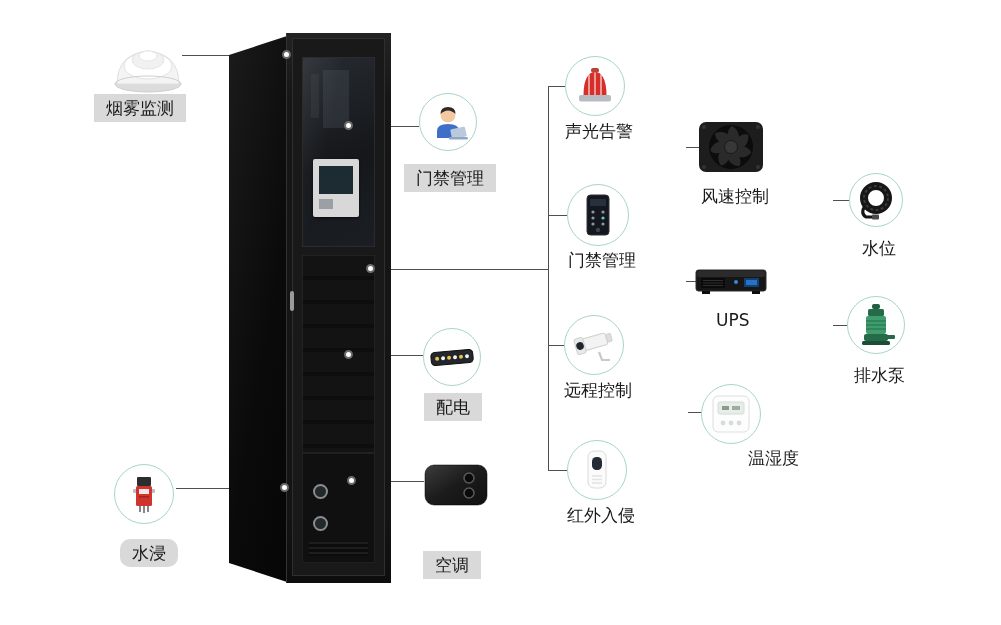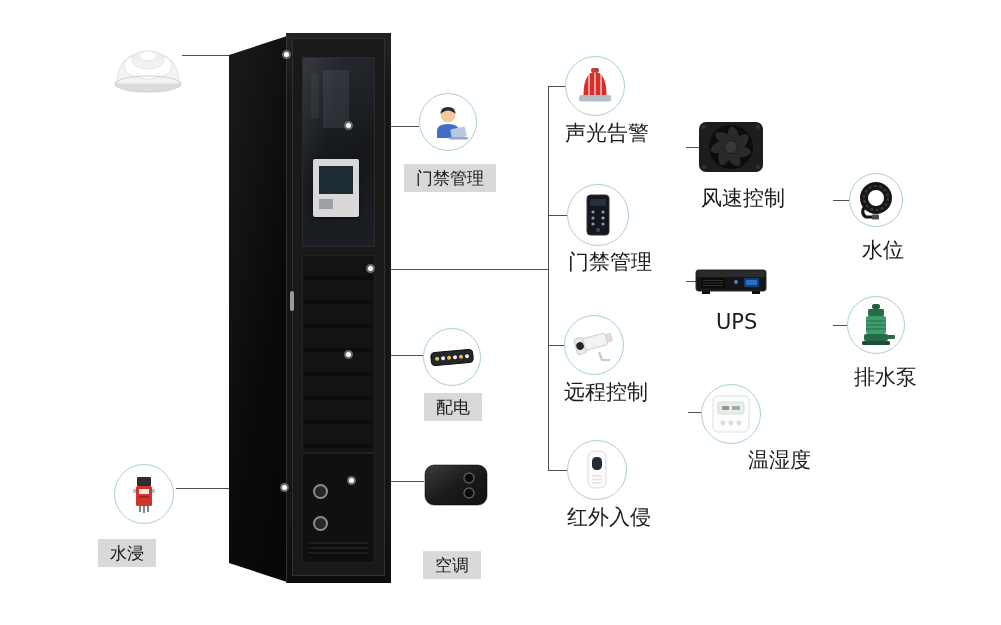--- a/index.html
+++ b/index.html
@@ -13,21 +13,21 @@
        border:2px solid #6a6a6a;box-sizing:border-box;z-index:6;}
 
   
   .circle{position:absolute;border-radius:50%;background:#fff;border:1px solid #a9d5c3;
           box-sizing:border-box;display:flex;align-items:center;justify-content:center;z-index:4;}
   .plain-icon{position:absolute;z-index:4;display:flex;align-items:center;justify-content:center;}
 
   
   .label-box{position:absolute;background:#d9d9d9;color:#1a1a1a;font-size:17px;line-height:1.2;
              padding:4px 12px;white-space:nowrap;z-index:5;}
-  .label-plain{position:absolute;color:#1a1a1a;font-size:21px;line-height:1.2;white-space:nowrap;z-index:5;}
+  .label-plain{position:absolute;color:#1a1a1a;font-size:17px;line-height:1.2;white-space:nowrap;z-index:5;}
 
   
   .cabinet{position:absolute;left:229px;top:30px;width:162px;height:553px;z-index:3;}
   .cab-side{position:absolute;left:0;top:6px;width:58px;height:546px;
             background:linear-gradient(100deg,#1b1b1b 0%,#0a0a0a 60%,#060606 100%);
             clip-path:polygon(100% 0%,0% 3.5%,0% 96.5%,100% 100%);}
   .cab-front{position:absolute;left:57px;top:3px;width:105px;height:550px;
              background:linear-gradient(180deg,#232323 0%,#161616 12%,#141414 88%,#0d0d0d 100%);
              border-left:1px solid #333;box-sizing:border-box;}
   .door-frame{position:absolute;left:5px;top:5px;width:93px;height:538px;
@@ -110,20 +110,21 @@
   <div class="plain-icon" style="left:107px;top:30px;width:82px;height:64px;">
     <svg viewBox="0 0 82 64" width="82" height="64">
       <ellipse cx="41" cy="54" rx="33" ry="8" fill="#dcdcdc"></ellipse>
       <path d="M10 54 Q10 24 41 21 Q72 24 72 54 Z" fill="#f4f4f4" stroke="#e0e0e0"></path>
       <ellipse cx="41" cy="36" rx="24" ry="13" fill="#ffffff" stroke="#e2e2e2"></ellipse>
       <ellipse cx="41" cy="30" rx="16" ry="9" fill="#f1f1f1" stroke="#e4e4e4"></ellipse>
       <ellipse cx="41" cy="26" rx="9" ry="5" fill="#ffffff" stroke="#e6e6e6"></ellipse>
       <ellipse cx="41" cy="54" rx="33" ry="8" fill="none" stroke="#cfcfcf"></ellipse>
     </svg>
   </div>
+  <div class="label-box" style="left:94px;top:94px;">烟雾监测</div>
 
   <div class="circle" style="left:419px;top:93px;width:58px;height:58px;">
     <svg viewBox="0 0 48 48" width="48" height="48">
       <path d="M13 40 L13 33 Q13 26 24 26 Q35 26 35 33 L35 40 Z" fill="#3f6fc8"></path>
       <circle cx="24" cy="17" r="7.5" fill="#f3c9a2"></circle>
       <path d="M16.5 16 Q16.5 9 24 9 Q31.5 9 31.5 16 Q28 12.5 24 12.5 Q20 12.5 16.5 16 Z" fill="#2f2a28"></path>
       <rect x="27" y="30" width="15" height="10" rx="1.5" fill="#b9c9de" transform="rotate(-12 34 35)"></rect>
       <rect x="25" y="39" width="19" height="2.5" rx="1.2" fill="#8fa7c4"></rect>
     </svg>
   </div>
@@ -163,21 +164,21 @@
   <div class="circle" style="left:114px;top:464px;width:60px;height:60px;">
     <svg viewBox="0 0 50 50" width="50" height="50">
       <rect x="14" y="20" width="22" height="4" rx="1" fill="#bdbdbd"></rect>
       <rect x="18" y="8" width="14" height="9" rx="1" fill="#2d2d2d"></rect>
       <rect x="17" y="17" width="16" height="20" rx="1.5" fill="#d0342c"></rect>
       <rect x="20" y="20" width="10" height="5" fill="#f6e8e6"></rect>
       <rect x="20" y="27" width="10" height="1.6" fill="#a8241e"></rect>
       <path d="M21 37 L21 43 M25 37 L25 44 M29 37 L29 43" stroke="#555" stroke-width="1.4" fill="none"></path>
     </svg>
   </div>
-  <div class="label-box" style="left:98px;top:539px;">水浸</div>
+  <div class="label-box" style="left:120px;top:539px;border-radius:10px;">水浸</div>
 
   <div class="circle" style="left:565px;top:56px;width:60px;height:60px;">
     <svg viewBox="0 0 50 50" width="50" height="50">
       <rect x="9" y="34" width="32" height="6.5" rx="2" fill="#b7bcc2"></rect>
       <path d="M13.5 34 C13.5 18 18.5 11 25 11 C31.5 11 36.5 18 36.5 34 Z" fill="#d62f2a"></path>
       <path d="M19 13.5 L19 34 M25 11 L25 34 M31 13.5 L31 34" stroke="#ffffff" stroke-opacity="0.65" stroke-width="1.6"></path>
       <rect x="21" y="7" width="8" height="4.5" rx="2" fill="#b8423a"></rect>
     </svg>
   </div>
   <div class="label-plain" style="left:565px;top:121px;">声光告警</div>

